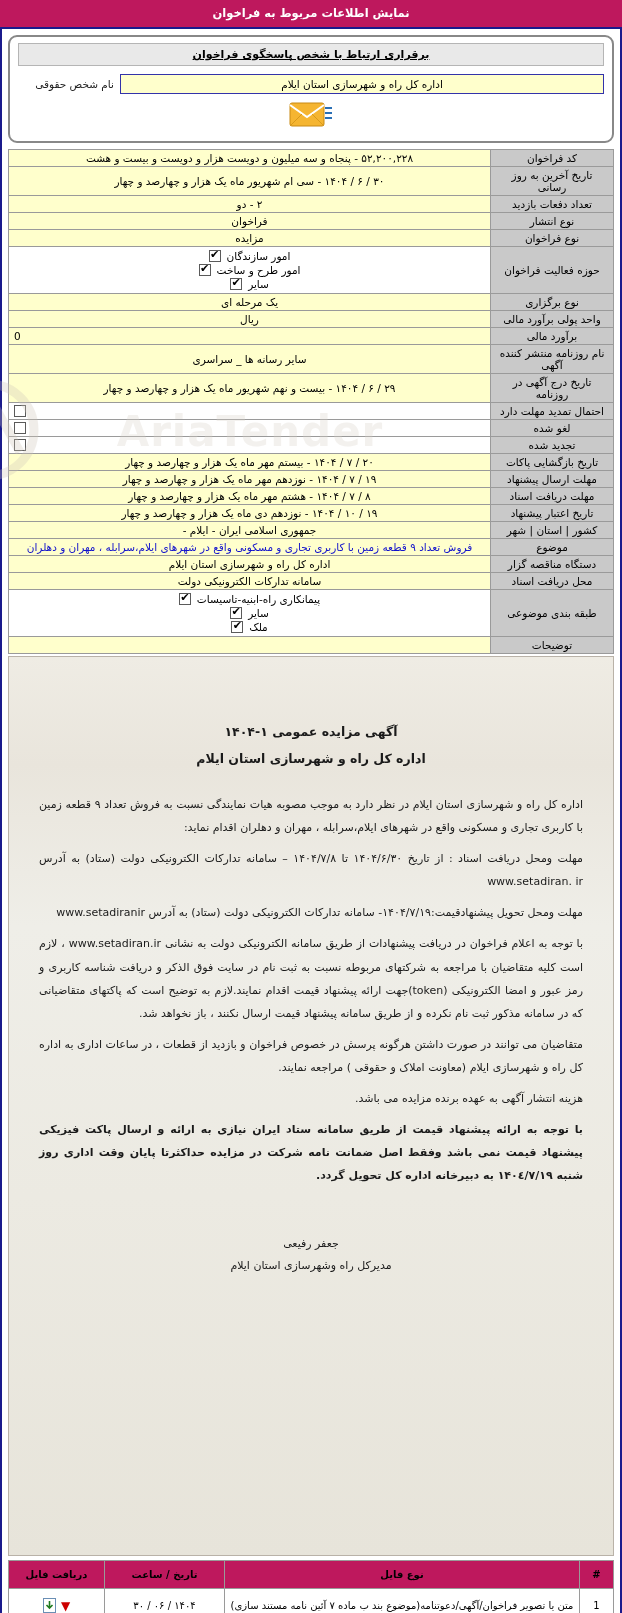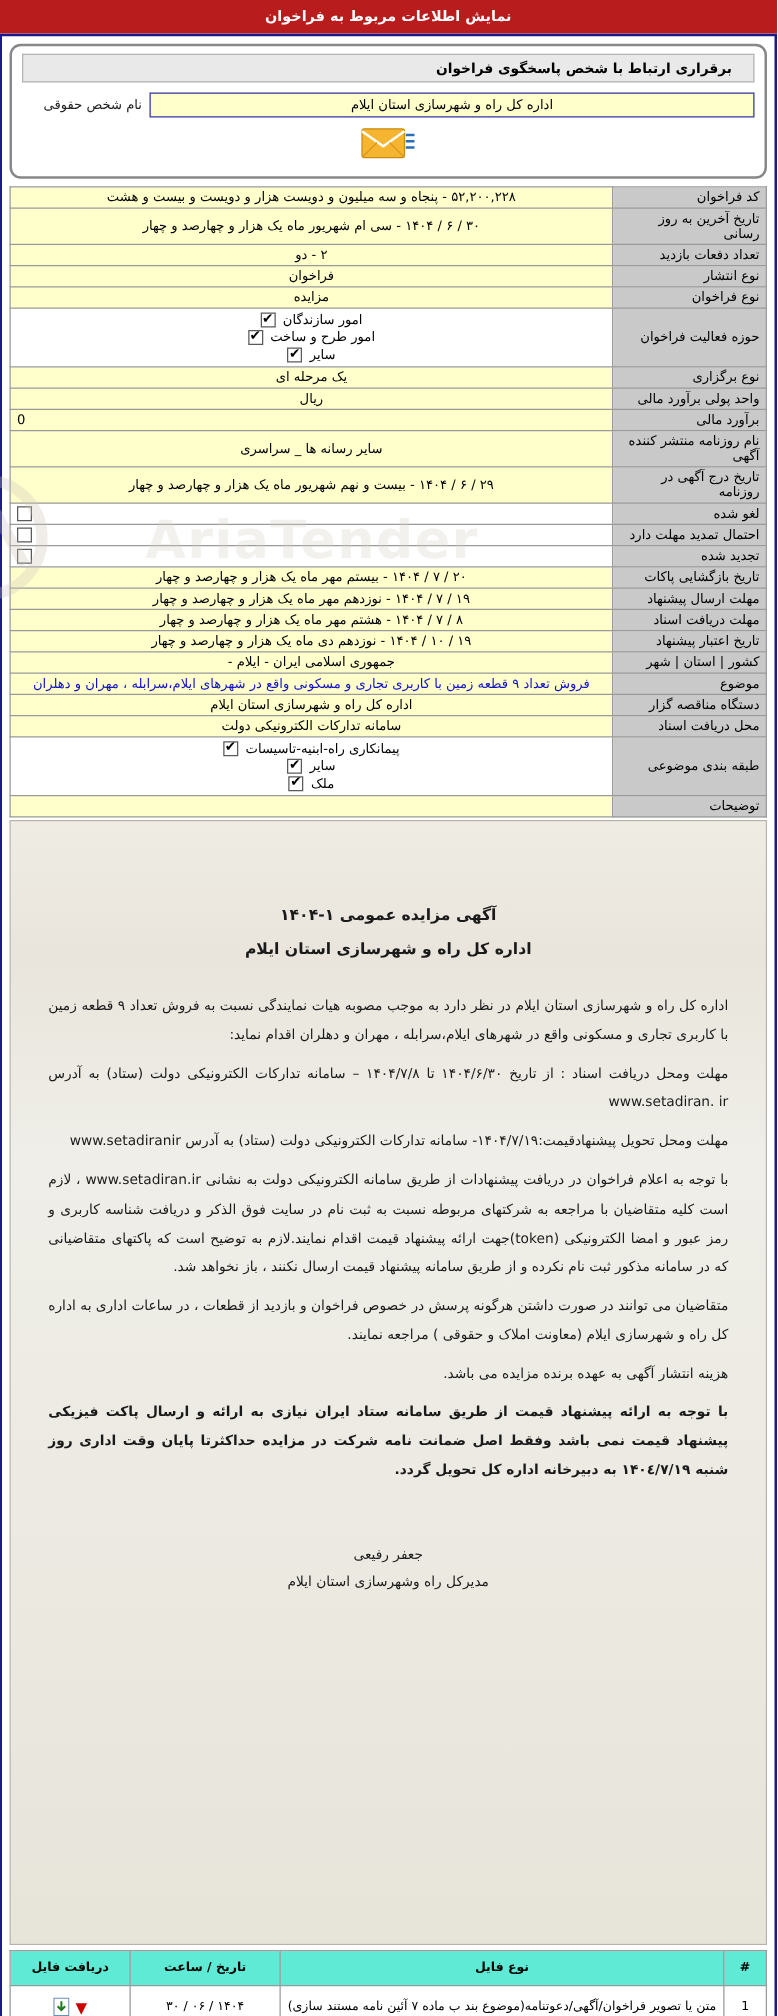--- a/index.html
+++ b/index.html
@@ -11,21 +11,21 @@
     font-size: 11px;
     color: #000;
     width: 622px;
   }
   .page {
     width: 622px;
     position: relative;
   }
   
   .title-bar {
-    background: #b91c1c;
+    background: #be185d;
     color: #ffffff;
     text-align: center;
     font-size: 11.5px;
     font-weight: bold;
     padding: 6px 0 7px;
     letter-spacing: 0;
   }
   .outer-frame {
     border: 2px solid #1a1a8c;
     margin: 0;
@@ -36,24 +36,26 @@
   .contact-box {
     border: 2px solid #888;
     border-radius: 9px;
     padding: 6px 8px 10px 8px;
     margin-bottom: 6px;
     background: #fff;
   }
   .contact-head {
     background: #e9e9e9;
     border: 1px solid #b5b5b5;
+    text-align: center;
     font-weight: bold;
     font-size: 11px;
     padding: 4px 17px;
     margin-bottom: 8px;
+    text-decoration: underline;
   }
   .contact-row {
     display: flex;
     align-items: center;
     gap: 6px;
   }
   .contact-label {
     width: 96px;
     text-align: right;
     font-size: 10.5px;
@@ -89,21 +91,21 @@
     border: 1px solid #9a9a9a;
     padding: 2px 5px;
     font-size: 10.5px;
     vertical-align: middle;
     height: 17px;
     margin-top: 12px;
   }
   td.lbl {
     width: 123px;
     background: #c9c9c9;
-    text-align: right;
+    text-align: center;
     font-weight: normal;
     color: #000;
   }
   td.val {
     background: #ffffcc;
     text-align: center;
     color: #000;
   }
   td.val-left {
     background: #ffffcc;
@@ -206,21 +208,21 @@
     margin-top: 4px;
   }
   table.files th, table.files td {
     border: 1px solid #9a9a9a;
     font-size: 10px;
     padding: 3px 4px;
     text-align: center;
     vertical-align: middle;
   }
   table.files th {
-    background: #5eead4;
+    background: #be185d;
     font-weight: bold;
     height: 28px;
   }
   table.files td { background: #ffffff; height: 34px; }
   .dl-icons { display:flex; gap:5px; justify-content:center; align-items:center; }
   .dl-ico { width:13px; height:15px; display:inline-block; position:relative; }
   .pin { color:#c00; font-size: 12px; font-weight: bold;}
   .subject-cell { text-align: right; padding-right: 6px; line-height:1.7; }
 </style>
 </head>
@@ -306,29 +308,29 @@
         <tr>
           <td class="lbl">نام روزنامه منتشر کننده آگهی</td>
           <td class="val">سایر رسانه ها _ سراسری</td>
         </tr>
         <tr>
           <td class="lbl">تاریخ درج آگهی در روزنامه</td>
           <td class="val">۲۹ / ۶ / ۱۴۰۴ - بیست و نهم شهریور ماه یک هزار و چهارصد و چهار</td>
         </tr>
 
         <tr>
-          <td class="lbl">لغو شده</td>
+          <td class="lbl">احتمال تمدید مهلت دارد</td>
           <td class="cb-cell">
             <span class="cb-inline">
                 <span class="cbox"></span>
               </span>
           </td>
         </tr>
         <tr>
-          <td class="lbl">احتمال تمدید مهلت دارد</td>
+          <td class="lbl">لغو شده</td>
           <td class="cb-cell">
             <span class="cb-inline">
                 <span class="cbox"></span>
               </span>
           </td>
         </tr>
         <tr>
           <td class="lbl">تجدید شده</td>
           <td class="cb-cell">
             <span class="cb-inline">

